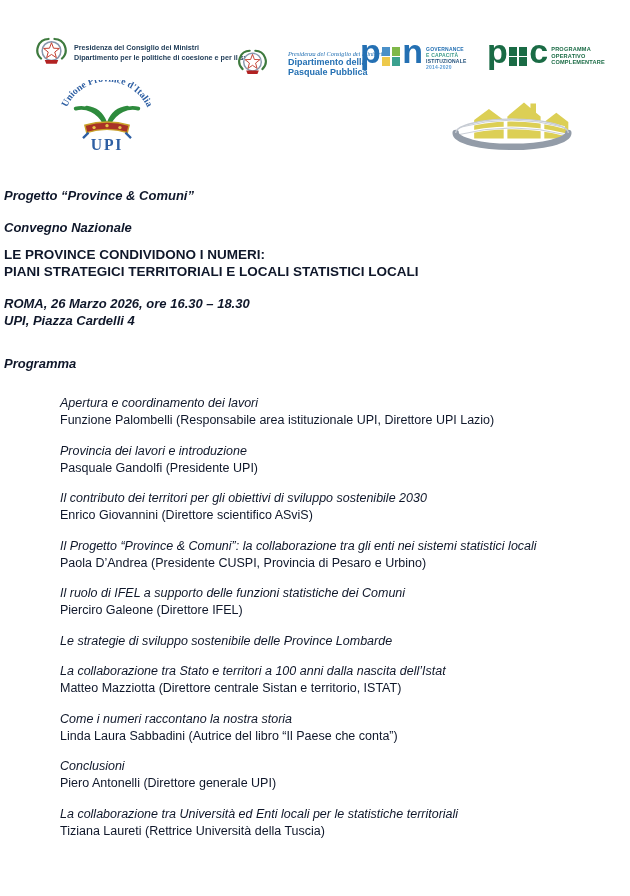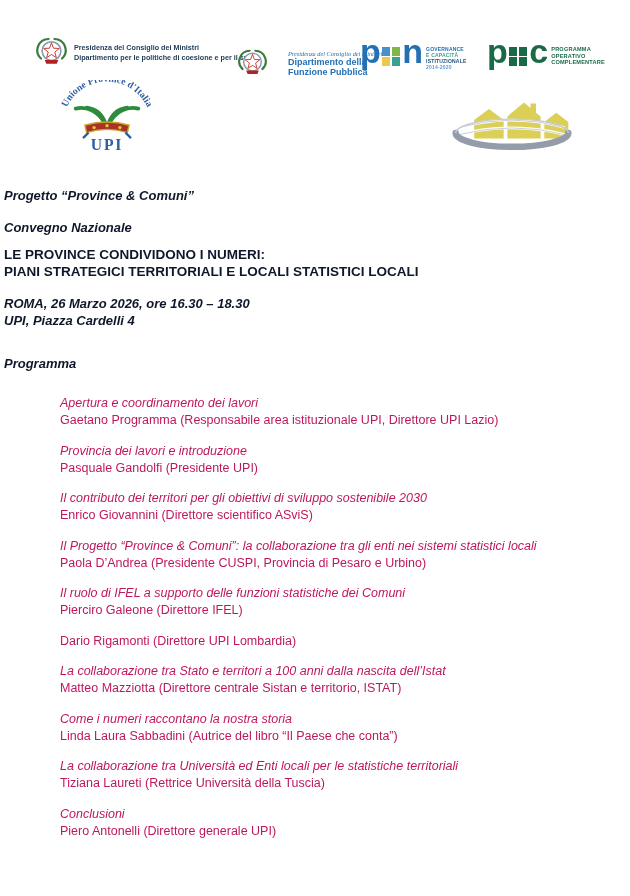--- a/index.html
+++ b/index.html
@@ -49,21 +49,21 @@
   .cline { position:absolute; left:4px; width:100%; text-align:left; color:#0f172a; }
   .bi { font-weight:bold; font-style:italic; font-size:13px; }
   .project-line   { top:176px; }
   .event-line     { top:208px; }
   .main-title     { top:234px; font-weight:bold; font-size:13.5px; line-height:17px; }
   .date-line      { top:284px; }
   .venue-line     { top:301px; }
   .programma-line { top:344px; }
 
   
-  .program { position:absolute; left:60px; right:36px; top:383px; color:#be185d;
+  .program { position:absolute; left:60px; right:36px; top:383px; color:#0f172a;
              font-size:12.5px; line-height:17px; }
   .prog-item { margin-bottom:13.5px; }
   .topic { font-style:italic; }
 </style>
 </head>
 <body>
 
 <div class="page">
 
   <svg width="0" height="0" style="position:absolute" aria-hidden="true">
@@ -86,21 +86,21 @@
     </div>
   </div>
 
   <div class="gov-right">
     <svg class="emblem">
         <use href="#it-emblem"></use>
       </svg>
     <div>
       <div class="script">Presidenza del Consiglio dei Ministri</div>
       <div class="dept">Dipartimento della</div>
-      <div class="dept">Funzione Pubblica</div>
+      <div class="dept">Pasquale Pubblica</div>
     </div>
   </div>
 
   <div class="pon-logo mark">
     <span class="letter">p</span>
     <span class="sq-grid">
       <i class="sq sq1"></i>
         <i class="sq sq2"></i>
         <i class="sq sq3"></i>
         <i class="sq sq4"></i>
@@ -179,52 +179,52 @@
     <div>LE PROVINCE CONDIVIDONO I NUMERI:</div>
     <div>PIANI STRATEGICI TERRITORIALI E LOCALI STATISTICI LOCALI</div>
   </div>
   <div class="cline bi date-line">ROMA, 26 Marzo 2026, ore 16.30 – 18.30</div>
   <div class="cline bi venue-line">UPI, Piazza Cardelli 4</div>
   <div class="cline bi programma-line">Programma</div>
 
   <div class="program">
     <div class="prog-item">
       <div class="topic">Apertura e coordinamento dei lavori</div>
-      <div class="speaker">Gaetano Programma (Responsabile area istituzionale UPI, Direttore UPI Lazio)</div>
+      <div class="speaker">Funzione Palombelli (Responsabile area istituzionale UPI, Direttore UPI Lazio)</div>
     </div>
     <div class="prog-item">
       <div class="topic">Provincia dei lavori e introduzione</div>
       <div class="speaker">Pasquale Gandolfi (Presidente UPI)</div>
     </div>
     <div class="prog-item">
       <div class="topic">Il contributo dei territori per gli obiettivi di sviluppo sostenibile 2030</div>
       <div class="speaker">Enrico Giovannini (Direttore scientifico ASviS)</div>
     </div>
     <div class="prog-item">
       <div class="topic">Il Progetto “Province &amp; Comuni”: la collaborazione tra gli enti nei sistemi statistici locali</div>
       <div class="speaker">Paola D’Andrea (Presidente CUSPI, Provincia di Pesaro e Urbino)</div>
     </div>
     <div class="prog-item">
       <div class="topic">Il ruolo di IFEL a supporto delle funzioni statistiche dei Comuni</div>
       <div class="speaker">Pierciro Galeone (Direttore IFEL)</div>
     </div>
     <div class="prog-item">
-      <div class="speaker">Dario Rigamonti (Direttore UPI Lombardia)</div>
+      <div class="topic">Le strategie di sviluppo sostenibile delle Province Lombarde</div>
     </div>
     <div class="prog-item">
       <div class="topic">La collaborazione tra Stato e territori a 100 anni dalla nascita dell’Istat</div>
       <div class="speaker">Matteo Mazziotta (Direttore centrale Sistan e territorio, ISTAT)</div>
     </div>
     <div class="prog-item">
       <div class="topic">Come i numeri raccontano la nostra storia</div>
       <div class="speaker">Linda Laura Sabbadini (Autrice del libro “Il Paese che conta”)</div>
     </div>
     <div class="prog-item">
+      <div class="topic">Conclusioni</div>
+      <div class="speaker">Piero Antonelli (Direttore generale UPI)</div>
+    </div>
+    <div class="prog-item">
       <div class="topic">La collaborazione tra Università ed Enti locali per le statistiche territoriali</div>
       <div class="speaker">Tiziana Laureti (Rettrice Università della Tuscia)</div>
     </div>
-    <div class="prog-item">
-      <div class="topic">Conclusioni</div>
-      <div class="speaker">Piero Antonelli (Direttore generale UPI)</div>
-    </div>
   </div>
 
 </div>
 
 </body></html>

